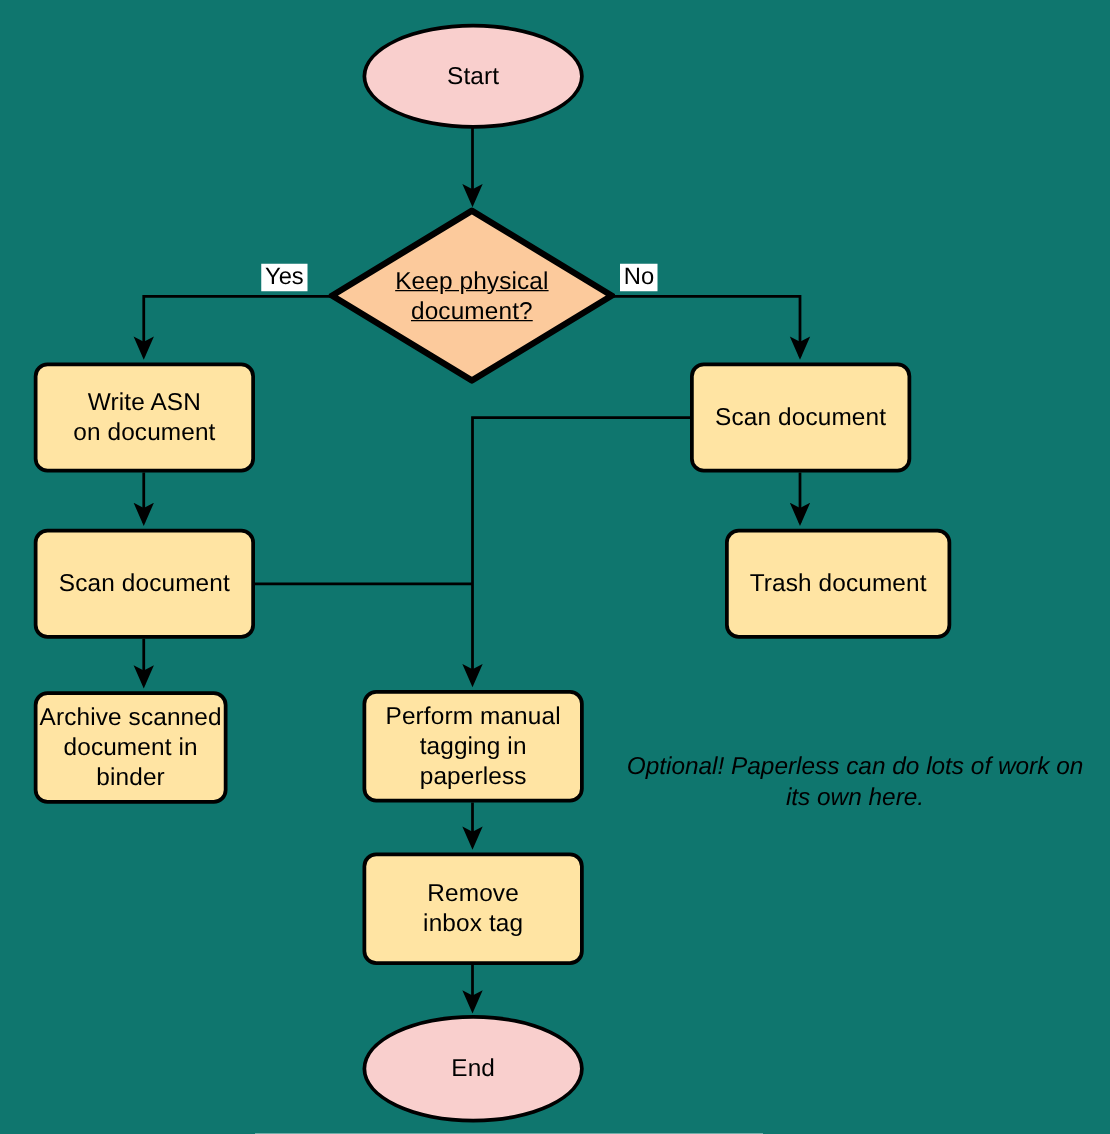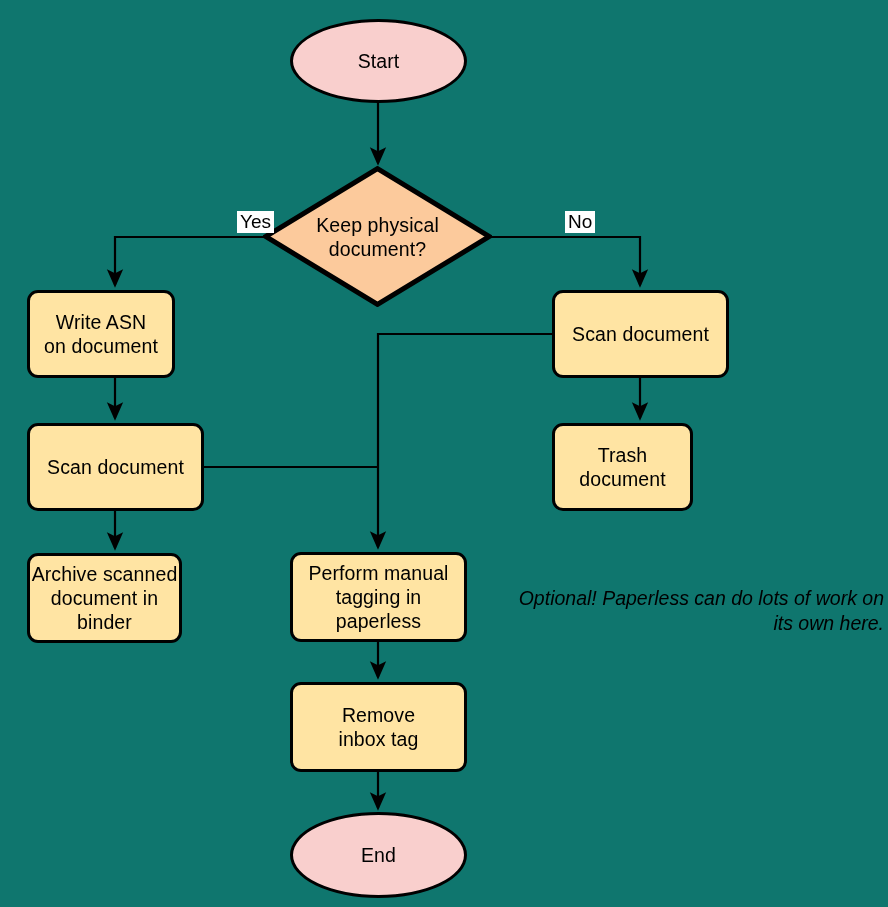--- a/index.html
+++ b/index.html
@@ -59,41 +59,42 @@
     position: absolute;
     left: 0;
     top: 0;
     width: 100%;
     height: 100%;
     z-index: 0;
   }
   .decision .decision-label {
     position: relative;
     z-index: 1;
+    text-decoration: underline;
   }
   .edge-label {
     position: absolute;
     color: #000000;
     font-size: 19px;
     line-height: 22px;
     white-space: nowrap;
     background: #ffffff;
     padding: 0 3px;
     z-index: 4;
-    margin-left: 28px;
   }
   .annotation {
     position: absolute;
     color: #000000;
     font-size: 19.5px;
     line-height: 25px;
     font-style: italic;
     white-space: pre-line;
-    text-align: right;
+    text-align: center;
     z-index: 4;
+    margin-top: 15px;
   }
 </style>
 </head>
 <body>
 
 <div id="canvas">
 
   <svg id="edges" viewBox="0 0 888 907" xmlns="http://www.w3.org/2000/svg">
     <defs>
       <marker id="arrow" markerWidth="10" markerHeight="10" refX="7.2" refY="4" orient="auto" markerUnits="strokeWidth">
@@ -130,57 +131,57 @@
   </div>
 
   <div class="node decision" style="left:263px; top:166px; width:229px; height:141px;">
     <svg class="diamond-shape" viewBox="0 0 229 141" preserveAspectRatio="none" xmlns="http://www.w3.org/2000/svg">
       <polygon points="114.5,2.6 226.4,70.5 114.5,138.4 2.6,70.5" fill="#FCCA9C" stroke="#000000" stroke-width="5" stroke-linejoin="miter"></polygon>
     </svg>
     <span class="decision-label">Keep physical
 document?</span>
   </div>
 
-  <div class="node process" style="left:27px; top:290px; width:148px; height:88px;">
+  <div class="node process" style="left:27px; top:290px; width:177px; height:88px;">
     <span>Write ASN
 on document</span>
   </div>
 
   <div class="node process" style="left:27px; top:423px; width:177px; height:88px;">
     <span>Scan document</span>
   </div>
 
   <div class="node process" style="left:27px; top:553px; width:155px; height:90px;">
     <span>Archive scanned
 document in
 binder</span>
   </div>
 
   <div class="node process" style="left:552px; top:290px; width:177px; height:88px;">
     <span>Scan document</span>
   </div>
 
-  <div class="node process" style="left:552px; top:423px; width:141px; height:88px;justify-content:center;">
+  <div class="node process" style="left:580px; top:423px; width:181px; height:88px;justify-content:center;">
     <span>Trash document</span>
   </div>
 
   <div class="node process" style="left:290px; top:552px; width:177px; height:90px;">
     <span>Perform manual
 tagging in
 paperless</span>
   </div>
 
   <div class="node terminator" style="left:290px; top:812px; width:177px; height:86px;">
     <span>End</span>
   </div>
 
   <div class="node process" style="left:290px; top:682px; width:177px; height:90px;">
     <span>Remove
 inbox tag</span>
   </div>
 
   <div class="edge-label" style="left:209px; top:211px;">Yes</div>
-  <div class="edge-label" style="left:537px; top:211px;">No</div>
+  <div class="edge-label" style="left:496px; top:211px;">No</div>
 
   <div class="annotation" style="left:484px; top:586px; width:400px;">Optional! Paperless can do lots of work on
 its own here.</div>
 
 </div>
 
 </body></html>

